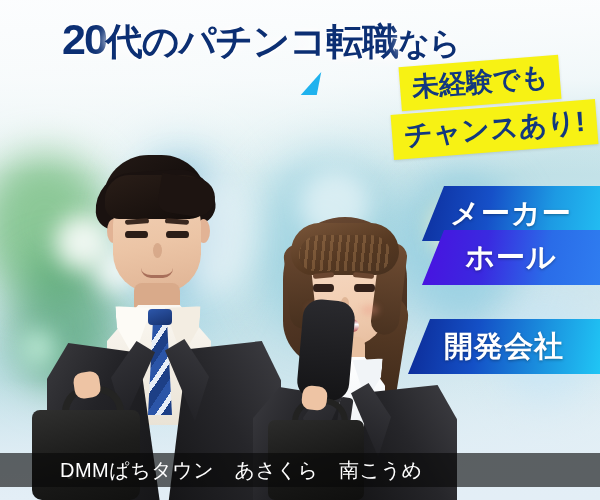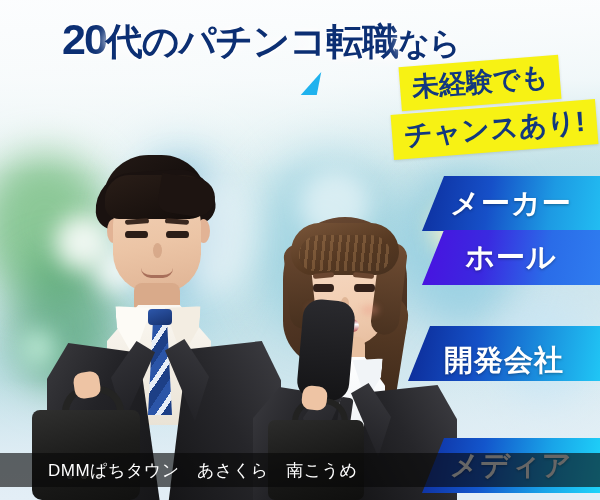--- a/index.html
+++ b/index.html
@@ -284,33 +284,33 @@
   .cats{position:absolute;left:0;top:0;width:600px;height:500px;z-index:23;}
   .cat{
     position:absolute;right:0;height:55px;width:178px;
     clip-path:polygon(22px 0,100% 0,100% 100%,0 100%);
     display:flex;align-items:center;justify-content:center;
   }
   .cat span{
     color:#fff;font-size:29px;font-weight:bold;letter-spacing:1px;white-space:nowrap;
     text-shadow:0 1px 3px rgba(0,0,0,.35);
   }
-  .cat0{top:176px;background:linear-gradient(100deg,#0d2f9e 0%,#1650c8 38%,#1d9ae3 72%,#22bdf2 100%);text-align:right;}
+  .cat0{top:186px;background:linear-gradient(100deg,#0d2f9e 0%,#1650c8 38%,#1d9ae3 72%,#22bdf2 100%);text-align:right;}
   .cat1{top:230px;background:linear-gradient(100deg,#4a10e0 0%,#3a2ae0 36%,#2a6ce8 70%,#2f7df0 100%);}
-  .cat2{top:326px;width:192px;background:linear-gradient(100deg,#0c2a96 0%,#1450c6 36%,#1b95e0 72%,#20c6f5 100%);align-items:flex-end;}
+  .cat2{top:319px;width:192px;background:linear-gradient(100deg,#0c2a96 0%,#1450c6 36%,#1b95e0 72%,#20c6f5 100%);}
   .cat3{top:374px;background:linear-gradient(100deg,#7a12dd 0%,#5a20e4 34%,#3554ea 70%,#3168ef 100%);}
   .cat4{top:438px;background:linear-gradient(100deg,#0f2f9f 0%,#1356cc 34%,#19a4e8 70%,#1fd4fa 100%);}
 
   
   .caption{
     position:absolute;left:0;right:0;top:453px;height:34px;z-index:24;
     background:rgba(8,8,8,.62);display:flex;align-items:center;
   }
   .caption span{
-    color:#fff;font-size:17px;margin-left:48px;white-space:nowrap;letter-spacing:.5px;
+    color:#fff;font-size:20px;margin-left:60px;white-space:nowrap;letter-spacing:.5px;
   }
 </style>
 </head>
 <body>
 
 <div id="banner">
 
   <div class="bg bg-base">
     <div class="bokeh b1"></div>
     <div class="bokeh b2"></div>
@@ -407,22 +407,19 @@
   <div class="cats">
     <div class="cat cat0">
       <span>メーカー</span>
     </div>
     <div class="cat cat1">
       <span>ホール</span>
     </div>
     <div class="cat cat2">
       <span>開発会社</span>
     </div>
-    <div class="cat cat4">
-      <span>メディア</span>
-    </div>
   </div>
 
   <div class="caption">
     <span>DMMぱちタウン　あさくら　南こうめ</span>
   </div>
 
 </div>
 
 </body></html>

